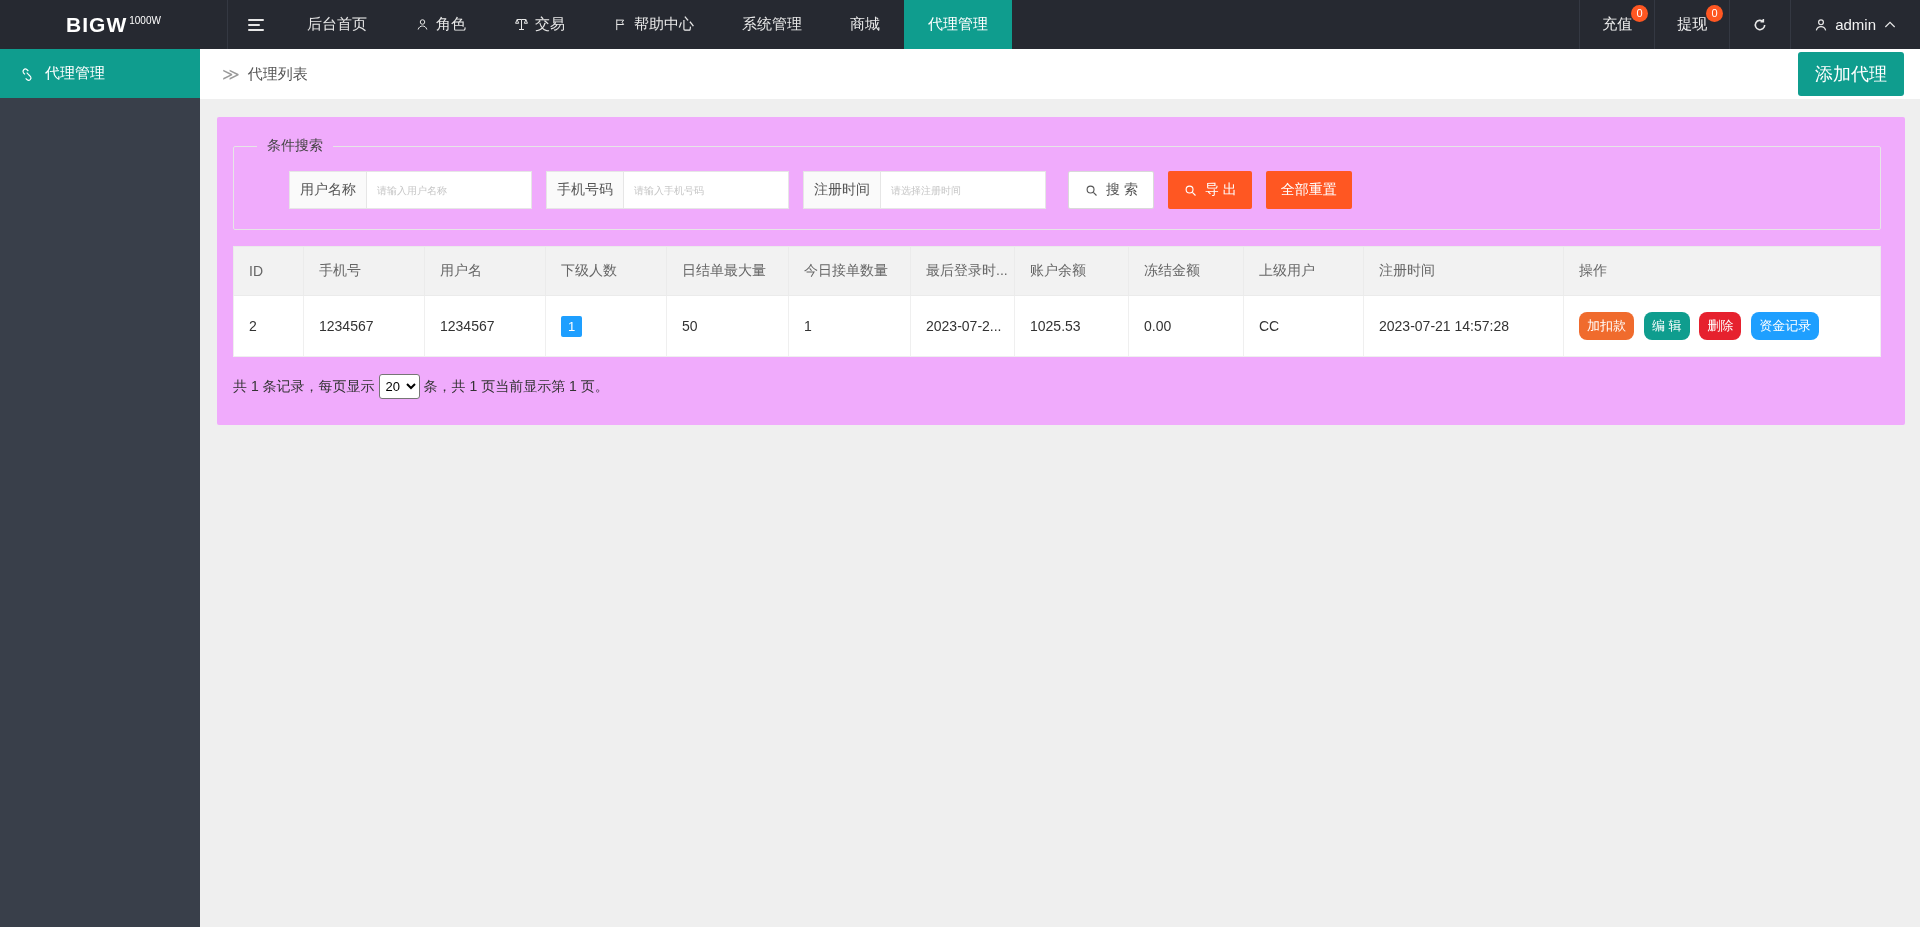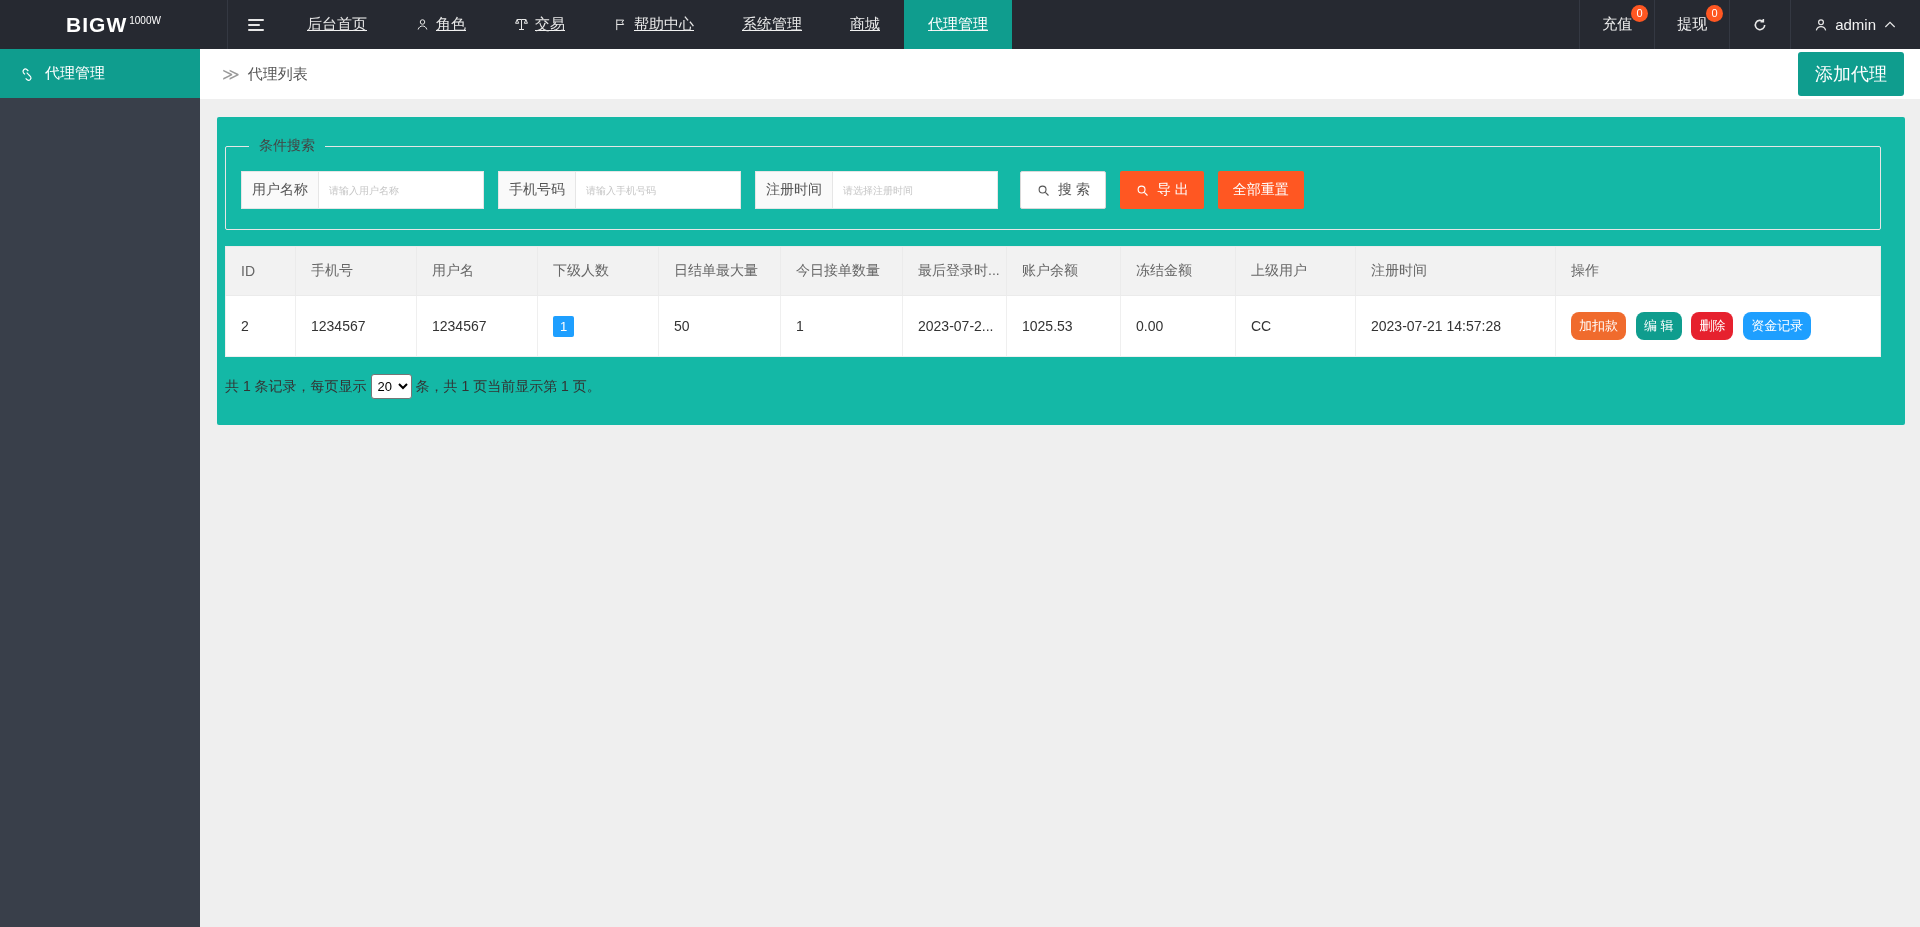--- a/index.html
+++ b/index.html
@@ -12,21 +12,21 @@
 
   
   .navbar { height:49px; background:#262931; display:flex; align-items:stretch; flex-shrink:0; color:#f2f2f2; }
   .logo-area { width:228px; display:flex; align-items:center; justify-content:center; border-right:1px solid #343842; }
   .logo { font-size:21px; font-weight:bold; color:#fff; letter-spacing:1px; }
   .logo sup { font-size:10px; font-weight:normal; margin-left:2px; letter-spacing:0; }
   .nav-toggle { width:55px; display:flex; align-items:center; justify-content:center; cursor:pointer; }
   .bars { display:inline-block; }
   .bars span { display:block; width:16px; height:2px; background:#e8e8e8; margin:3px 0; border-radius:1px; }
   .bars span:nth-child(2){ width:12px; }
-  .nav-menu { display:flex; align-items:stretch;text-decoration:underline; }
+  .nav-menu { display:flex; align-items:stretch; }
   .nav-item { display:flex; align-items:center; gap:6px; padding:0 24px; font-size:15px; color:#e8e8e8; cursor:pointer; }
   .nav-item.active { background:#0f9d8e; color:#fff; }
   .nav-item svg { width:15px; height:15px; stroke:#e8e8e8; fill:none; stroke-width:1.6; }
   .nav-right { margin-left:auto; display:flex; align-items:stretch; }
   .nav-right .nv { position:relative; display:flex; align-items:center; gap:6px; padding:0 22px;
     font-size:15px; cursor:pointer; border-left:1px solid #343842; }
   .badge { position:absolute; top:5px; right:6px; min-width:17px; height:17px; line-height:17px;
     background:#ff5722; color:#fff; font-size:11px; border-radius:9px; text-align:center; padding:0 4px; }
   .nv svg { width:16px; height:16px; stroke:#e8e8e8; fill:none; stroke-width:1.8; }
 
@@ -39,26 +39,26 @@
   .side-item svg { width:16px; height:16px; stroke:#fff; fill:none; stroke-width:1.8; }
 
   .main { flex:1; display:flex; flex-direction:column; min-width:0; }
   .crumb-bar { height:50px; background:#fff; display:flex; align-items:center; padding:0 16px 0 22px; flex-shrink:0; }
   .crumb { display:flex; align-items:center; gap:8px; color:#555; font-size:15px; }
   .crumb .gg { color:#999; font-size:17px; }
   .btn-add { margin-left:auto; background:#0f9d8e; color:#fff; border:none; border-radius:3px;
     padding:10px 17px; font-size:18px; cursor:pointer; font-family:inherit; }
 
   .content { flex:1; background:#efefef; padding:18px 15px 0 17px; overflow:auto; }
-  .panel { background:#14b8a6; border-radius:2px; padding:20px 24px 26px 8px; min-height:288px; }
+  .panel { background:#f0abfc; border-radius:2px; padding:20px 24px 26px 16px; min-height:288px; }
 
   
   fieldset.search { border:1px solid #e6e6e6; border-radius:2px; padding:16px 15px 20px 15px; }
   fieldset.search legend { color:#444; font-size:14px; padding:0 10px; margin-left:8px; }
-  .form-row { display:flex; align-items:center; flex-wrap:wrap; }
+  .form-row { display:flex; align-items:center; flex-wrap:wrap;margin-left:40px; }
   .igroup { display:flex; align-items:stretch; height:38px; margin-right:14px; }
   .ig-label { display:flex; align-items:center; padding:0 10px; background:#fafafa;
     border:1px solid #e6e6e6; color:#555; white-space:nowrap; }
   .ig-input { width:165px; border:1px solid #e6e6e6; border-left:none; padding:0 10px;
     font-size:10px; color:#333; outline:none; font-family:inherit; }
   .ig-input::placeholder { color:#c6c6c6; }
   .ig-select { width:165px; border:1px solid #e6e6e6; border-left:none; padding:0 10px;
     display:flex; align-items:center; color:#b6b6b6; cursor:pointer; position:relative; background:#fff; }
   .ig-select .arrow { margin-left:auto; font-size:10px; color:#c2c6cc; }
   .btn { height:38px; border-radius:2px; border:none; font-size:14px; cursor:pointer;

